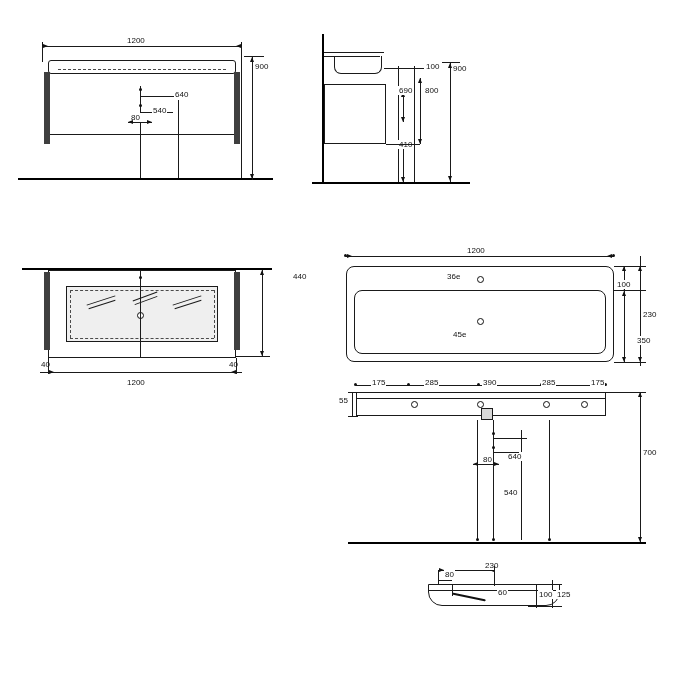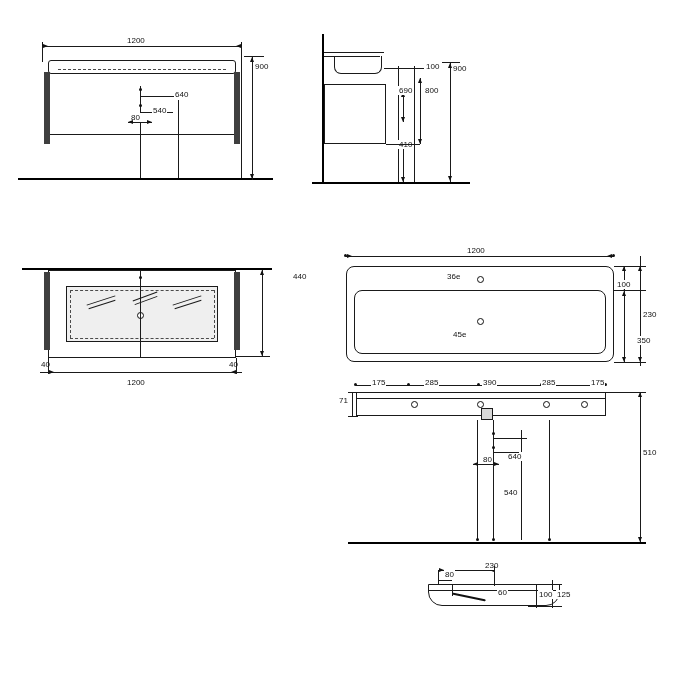--- a/index.html
+++ b/index.html
@@ -210,21 +210,21 @@
 
     <div>
       <div class="rect" style="left:356px;top:392px;width:250px;height:24px;"></div>
       <div class="ln h" style="left:356px;top:398px;width:250px;"></div>
       <div class="rect" style="left:481px;top:408px;width:12px;height:12px;background:#d8d8d8;"></div>
       <div class="odot" style="left:411px;top:401px;"></div>
       <div class="odot" style="left:477px;top:401px;"></div>
       <div class="odot" style="left:543px;top:401px;"></div>
       <div class="odot" style="left:581px;top:401px;"></div>
 
-      <div class="dimbox" style="left:338px;top:396px;">71</div>
+      <div class="dimbox" style="left:338px;top:396px;">55</div>
       <div class="ln h" style="left:348px;top:392px;width:10px;"></div>
       <div class="ln h" style="left:348px;top:416px;width:10px;"></div>
       <div class="ln v" style="left:352px;top:392px;height:24px;"></div>
 
       <div class="ln v" style="left:477px;top:420px;height:120px;"></div>
       <div class="ln v" style="left:493px;top:420px;height:120px;"></div>
       <div class="ln v" style="left:549px;top:420px;height:120px;"></div>
       <div class="ln v" style="left:521px;top:430px;height:110px;"></div>
 
       <div class="dot" style="left:492px;top:432px;"></div>
@@ -238,21 +238,21 @@
       <div class="ln h" style="left:493px;top:438px;width:34px;"></div>
       <div class="dimbox" style="left:507px;top:452px;">640</div>
 
       <div class="ln h" style="left:493px;top:452px;width:26px;"></div>
       <div class="dimbox" style="left:503px;top:488px;">540</div>
 
       <div class="ln v" style="left:640px;top:392px;height:150px;"></div>
       <div class="arrowU" style="left:637.5px;top:392px;"></div>
       <div class="arrowD" style="left:637.5px;top:537px;"></div>
       <div class="ln h" style="left:606px;top:392px;width:40px;"></div>
-      <div class="dimbox" style="left:642px;top:448px;">510</div>
+      <div class="dimbox" style="left:642px;top:448px;">700</div>
 
       <div class="ln h thick" style="left:348px;top:542px;width:298px;height:2px;"></div>
       <div class="dot" style="left:476px;top:538px;"></div>
       <div class="dot" style="left:492px;top:538px;"></div>
       <div class="dot" style="left:548px;top:538px;"></div>
     </div>
   </div>
 
   <div>
 

